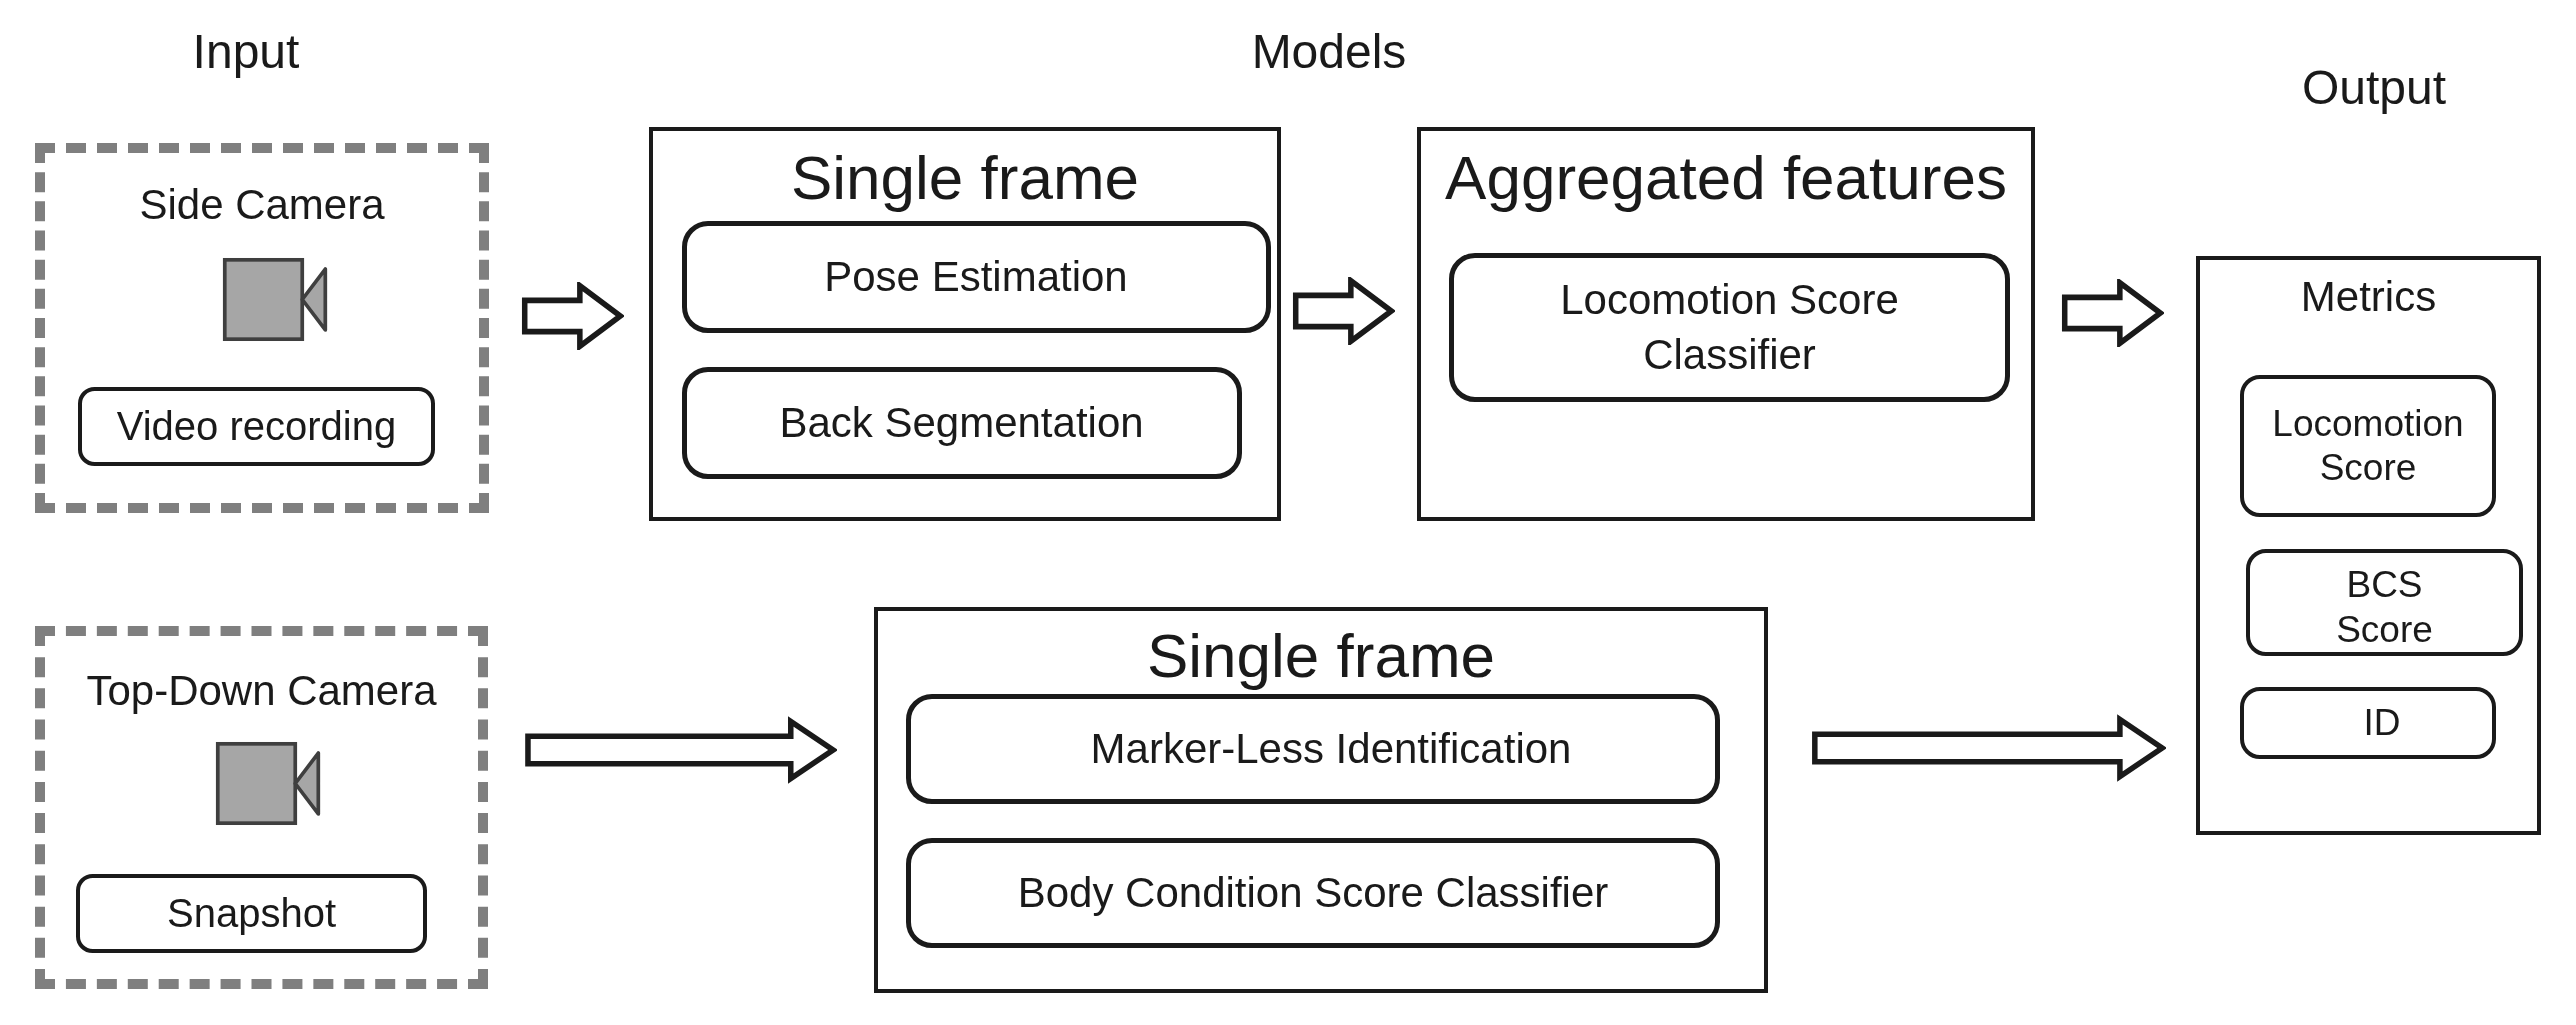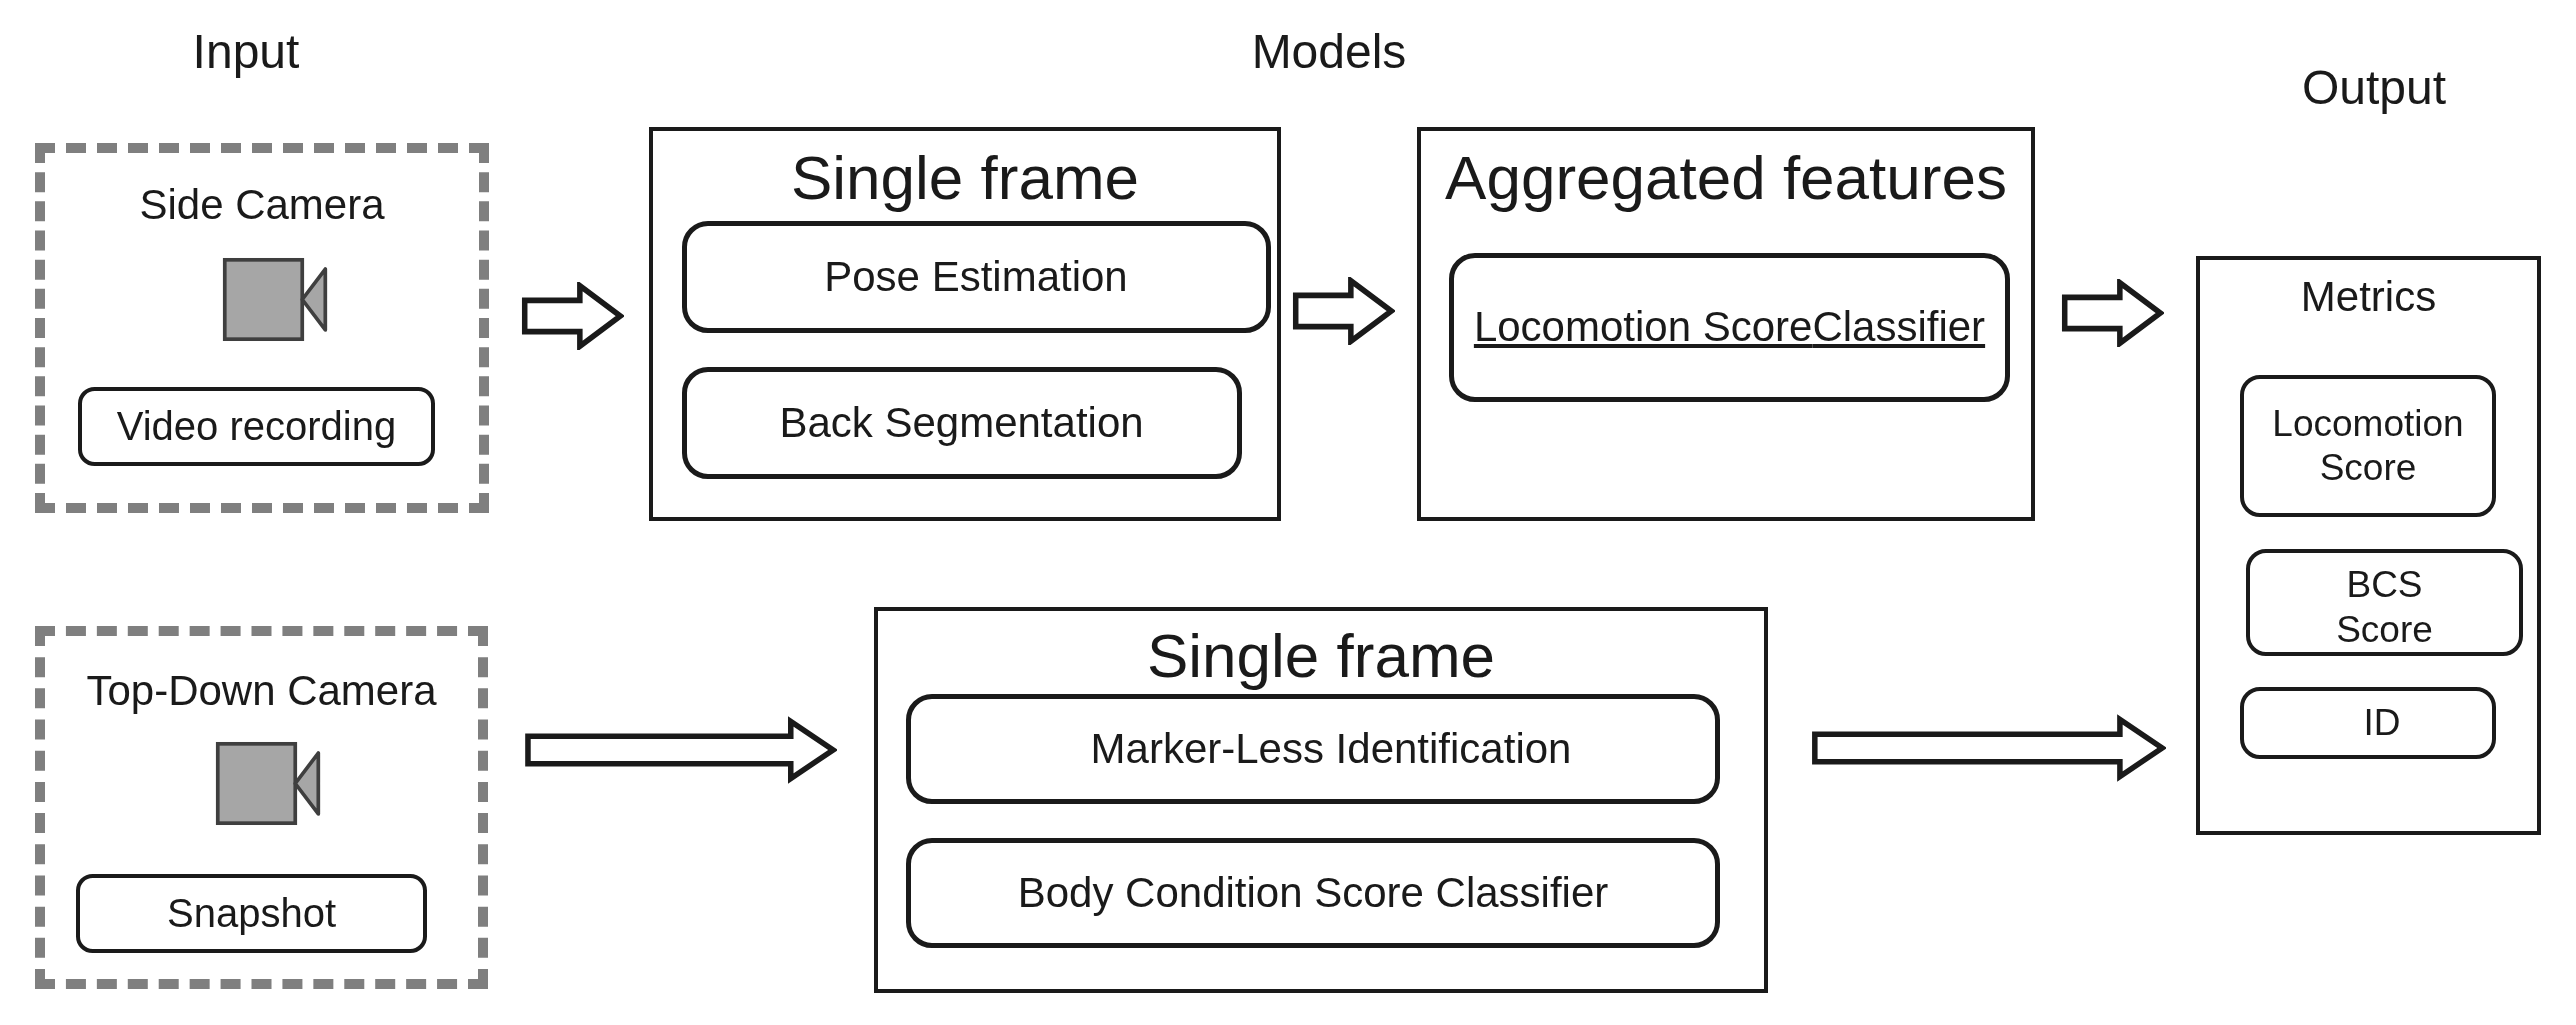--- a/index.html
+++ b/index.html
@@ -15,21 +15,21 @@
   .dashed-box{border:10px dashed var(--dashed);background:var(--bg);}
   .solid-box{border:4.6px solid var(--border);background:var(--bg);}
   .box-header{position:absolute;left:0;right:0;text-align:center;font-size:62px;color:var(--text);}
   .group-title{position:absolute;left:0;right:0;text-align:center;font-size:42px;color:var(--text);}
   .rounded-item{position:absolute;display:flex;align-items:center;justify-content:center;
     border:5.5px solid var(--border);border-radius:26px;background:var(--bg);
     font-size:42px;text-align:center;color:var(--text);}
   .pill{border-radius:16.6px;border-width:4.6px;font-size:40px;}
   .metric-item{border-radius:20px;border-width:4.6px;font-size:37px;line-height:1.2;
     flex-direction:column;}
-  .two-line{flex-direction:row;line-height:1.3;text-decoration:underline;}
+  .two-line{flex-direction:column;line-height:1.3;}
   svg{display:block;}
 </style>
 </head>
 <body>
 
 <div id="stage">
 
   <div class="abs col-header" style="left:108px;top:24px;width:276px;">Input</div>
   <div class="abs col-header" style="left:1191px;top:24px;width:276px;">Models</div>
   <div class="abs col-header" style="left:2236px;top:24px;width:276px;margin-top:36px;">Output</div>

